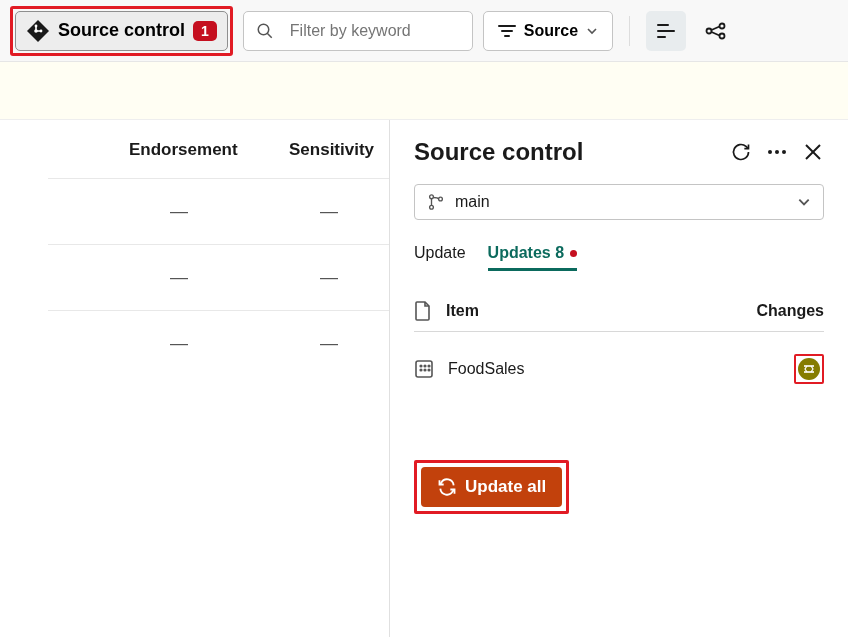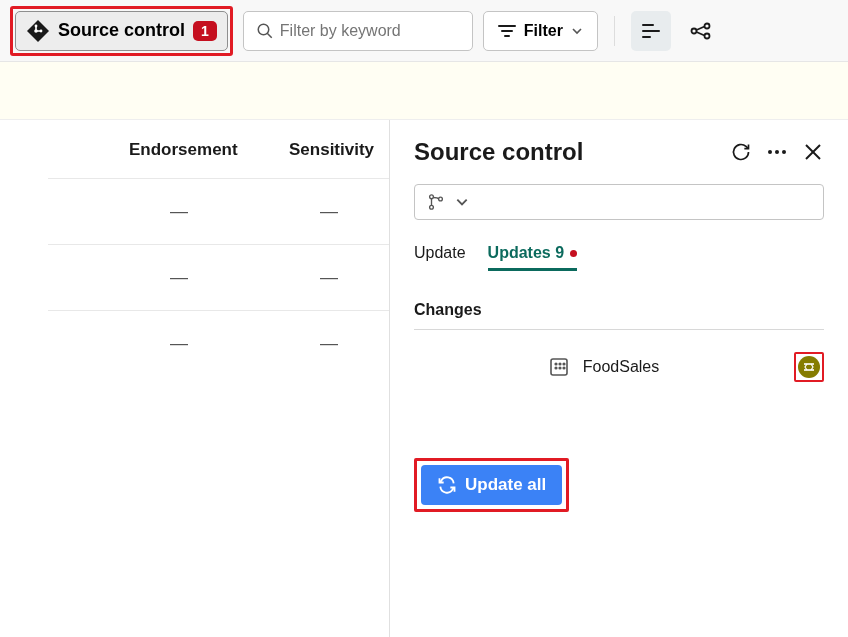--- a/index.html
+++ b/index.html
@@ -56,21 +56,21 @@
       font-size: 14px;
       padding: 2px 8px;
       border-radius: 5px;
       min-width: 22px;
       text-align: center;
     }
     
     .search-box {
       display: flex;
       align-items: center;
-      gap: 6px;
+      gap: 16px;
       border: 1px solid #c4c4c4;
       border-radius: 5px;
       background: #fff;
       padding: 6px 12px;
       height: 40px;
       flex: 0 0 230px;
     }
     .search-input {
       border: none;
       outline: none;
@@ -166,32 +166,32 @@
       padding: 10px 0;
       border-bottom: 1px solid #d8d8d8;
       font-weight: 600; font-size: 16px;
     }
     .lh-item { display:flex; align-items:center; gap: 14px; flex:1;}
     
     .list-row {
       display: flex; align-items: center;
       padding: 22px 0 16px;
     }
-    .lr-left { display:flex; align-items:center; gap: 14px; flex:1; font-size: 16px; justify-content: center;}
+    .lr-left { display:flex; align-items:center; gap: 14px; flex:1; font-size: 16px;}
     .status-chip {
       width: 22px; height: 22px; border-radius: 50%;
       background: #857c00; display:flex; align-items:center; justify-content:center;
     }
     .status-wrap { border: 2px solid #e11b24; padding: 2px; border-radius: 2px;}
     
     .footer-area { margin-top: 60px; }
     .update-wrap { display:inline-block; border: 3px solid #e11b24; padding: 4px; border-radius: 2px;}
     .update-btn {
       display: flex; align-items: center; gap: 8px;
-      background: #3b82f6; color: #fff;
+      background: #c2410c; color: #fff;
       border: none; border-radius: 4px;
       padding: 10px 16px; font-size: 17px; font-weight: 600;
       cursor: pointer;
     }
     
     svg { display: block; }
   </style>
 </head>
 <body>
 
@@ -223,21 +223,21 @@
   </div>
 
   <button class="filter-btn">
     <span>
       <svg width="18" height="14" viewBox="0 0 18 14" stroke="#1a1a1a" stroke-width="2" stroke-linecap="round">
           <line x1="1" y1="2" x2="17" y2="2"></line>
           <line x1="4" y1="7" x2="14" y2="7"></line>
           <line x1="7" y1="12" x2="11" y2="12"></line>
         </svg>
     </span>
-    <span>Filter</span>
+    <span>Source</span>
     <span>
       <svg width="12" height="12" viewBox="0 0 12 12" fill="none" stroke="#555" stroke-width="1.6">
           <path d="M2 4 L6 8 L10 4"></path>
         </svg>
     </span>
   </button>
 
   <div class="divider"></div>
 
   <div class="icon-btn on">
@@ -307,38 +307,48 @@
 
     <div class="branch-select">
       <span>
         <svg width="18" height="18" viewBox="0 0 24 24" fill="none" stroke="#555" stroke-width="1.8">
             <circle cx="6" cy="5" r="2.5"></circle>
             <circle cx="6" cy="19" r="2.5"></circle>
             <circle cx="18" cy="8" r="2.5"></circle>
             <path d="M6 7.5 V16.5 M8.3 6 C12 6 15 7 15.7 8"></path>
           </svg>
       </span>
+      <span class="grow">main</span>
       <span>
         <svg width="14" height="14" viewBox="0 0 12 12" fill="none" stroke="#555" stroke-width="1.6">
             <path d="M2 4 L6 8 L10 4"></path>
           </svg>
       </span>
     </div>
 
     <div class="tabs">
       <div class="tab">
         <span>Update</span>
       </div>
       <div class="tab active">
-        <span>Updates 9</span>
+        <span>Updates 8</span>
         <span class="dot"></span>
       </div>
     </div>
 
     <div class="list-header">
+      <div class="lh-item">
+        <span>
+          <svg width="18" height="20" viewBox="0 0 18 20" fill="none" stroke="#555" stroke-width="1.6">
+              <path d="M3 1 h8 l4 4 v13 a1 1 0 0 1 -1 1 H3 a1 1 0 0 1 -1 -1 V2 a1 1 0 0 1 1 -1 z"></path>
+              <path d="M11 1 v4 h4"></path>
+            </svg>
+        </span>
+        <span>Item</span>
+      </div>
       <div>Changes</div>
     </div>
 
     <div class="list-row">
       <div class="lr-left">
         <span>
           <svg width="20" height="20" viewBox="0 0 20 20" fill="none" stroke="#555" stroke-width="1.6">
               <rect x="2" y="2" width="16" height="16" rx="2"></rect>
               <circle cx="7" cy="7" r="0.8" fill="#555"></circle>
               <circle cx="11" cy="7" r="0.8" fill="#555"></circle>

